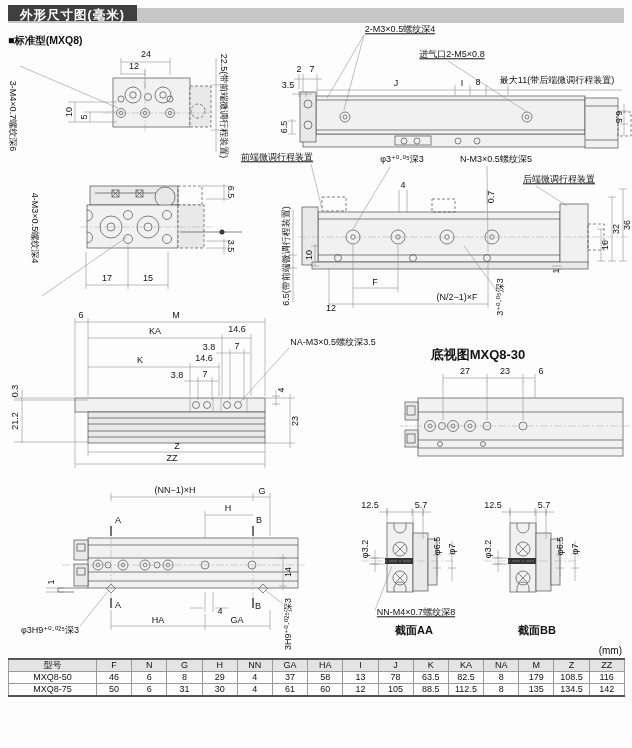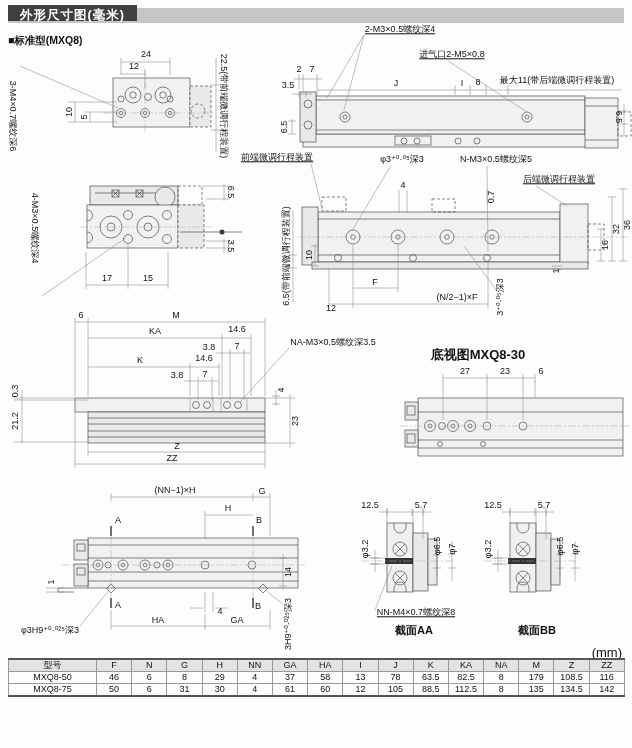--- a/index.html
+++ b/index.html
@@ -2,21 +2,21 @@
 <html><head>
 <meta charset="utf-8">
 <style>
   html,body{margin:0;padding:0;background:#fff;}
   #page{position:relative;width:632px;height:748px;background:#fdfdfd;overflow:hidden;
         font-family:"Liberation Sans","DejaVu Sans",sans-serif;color:#111;}
   #gray-strip{position:absolute;left:8px;top:8px;width:616px;height:15px;background:#c6c6c6;}
   #title-box{position:absolute;left:8px;top:5px;height:16px;background:#3f3f3f;color:#fff;
              font-size:12.5px;font-weight:700;line-height:20px;padding:0 12px;letter-spacing:1px;}
   #subtitle{position:absolute;left:8px;top:34px;font-size:10.5px;font-weight:700;}
-  #units-note{position:absolute;right:10px;top:646px;font-size:13px;}
+  #units-note{position:absolute;right:10px;top:646px;font-size:10px;}
   svg{position:absolute;left:0;top:0;}
   svg line,svg path,svg rect,svg circle,svg polyline{stroke:#4d4d4d;stroke-width:.7;fill:none;}
   .f{fill:#f1f1f1}.f2{fill:#e9e9e9}
   .blk{fill:#333;stroke:none}
   .thin{stroke:#8a8a8a;stroke-width:.55}
   .sec{stroke-width:1.6}
   .cl{stroke:#a9a9a9;stroke-width:.5;stroke-dasharray:8 2 2 2}
   .d{stroke-dasharray:3 2}
   .anno{position:absolute;white-space:nowrap;font-size:9px;line-height:1.05;color:#111;}
   .anno.u{text-decoration:underline;}

